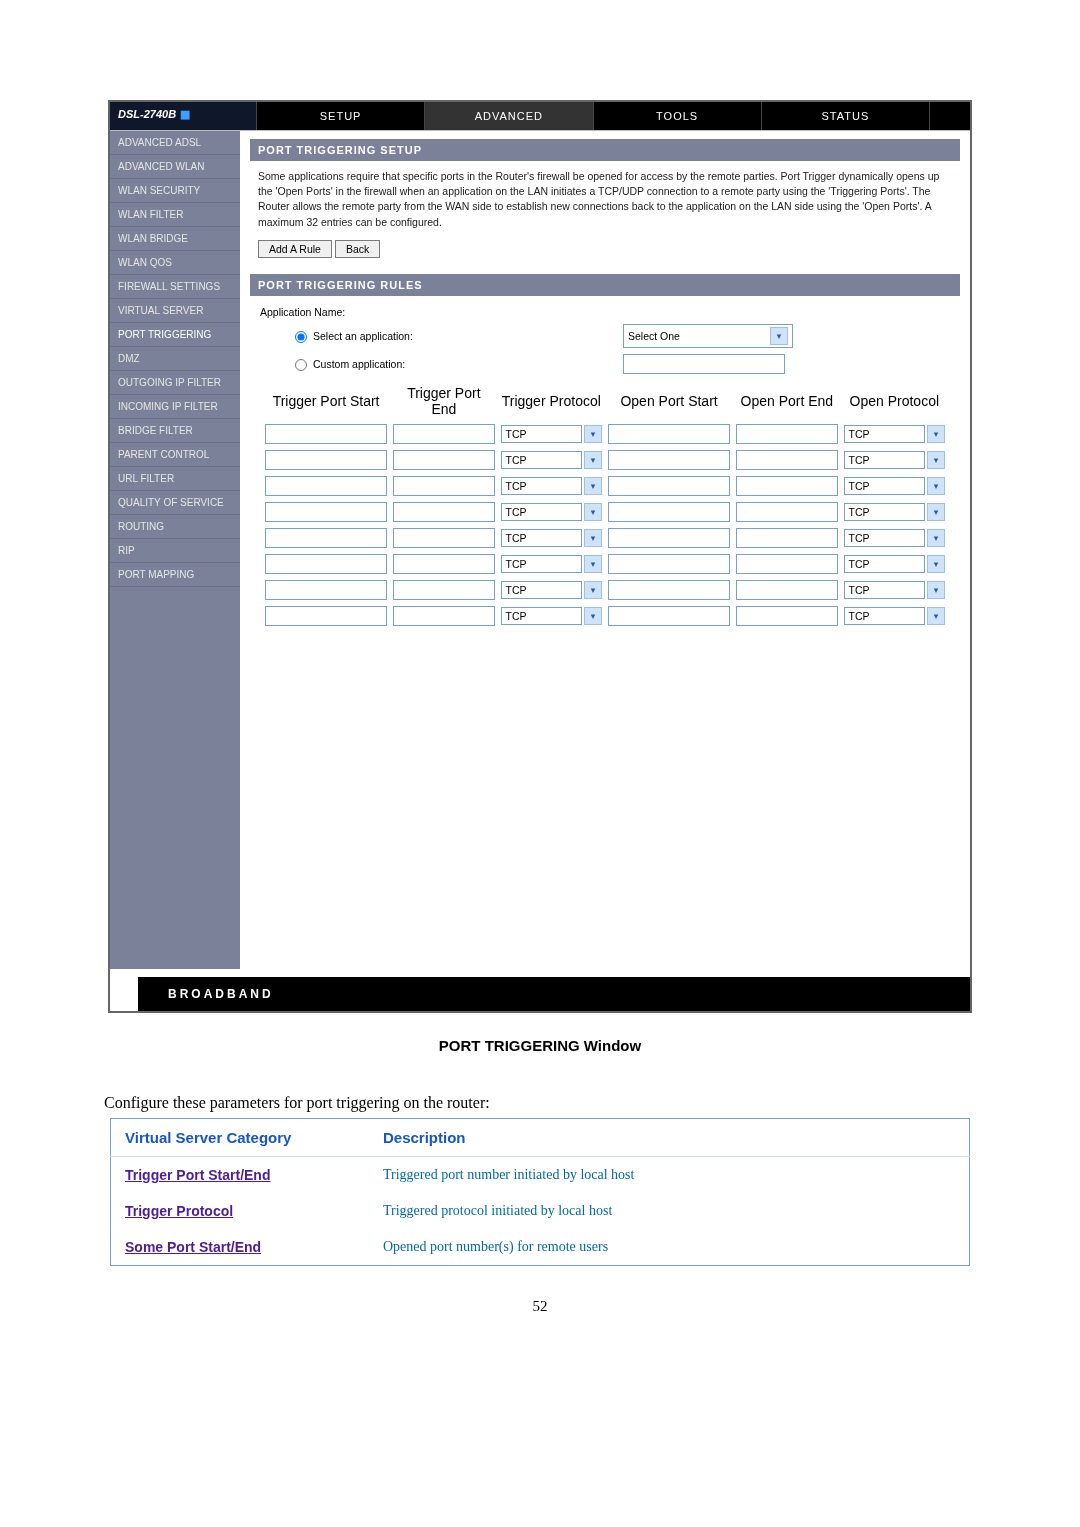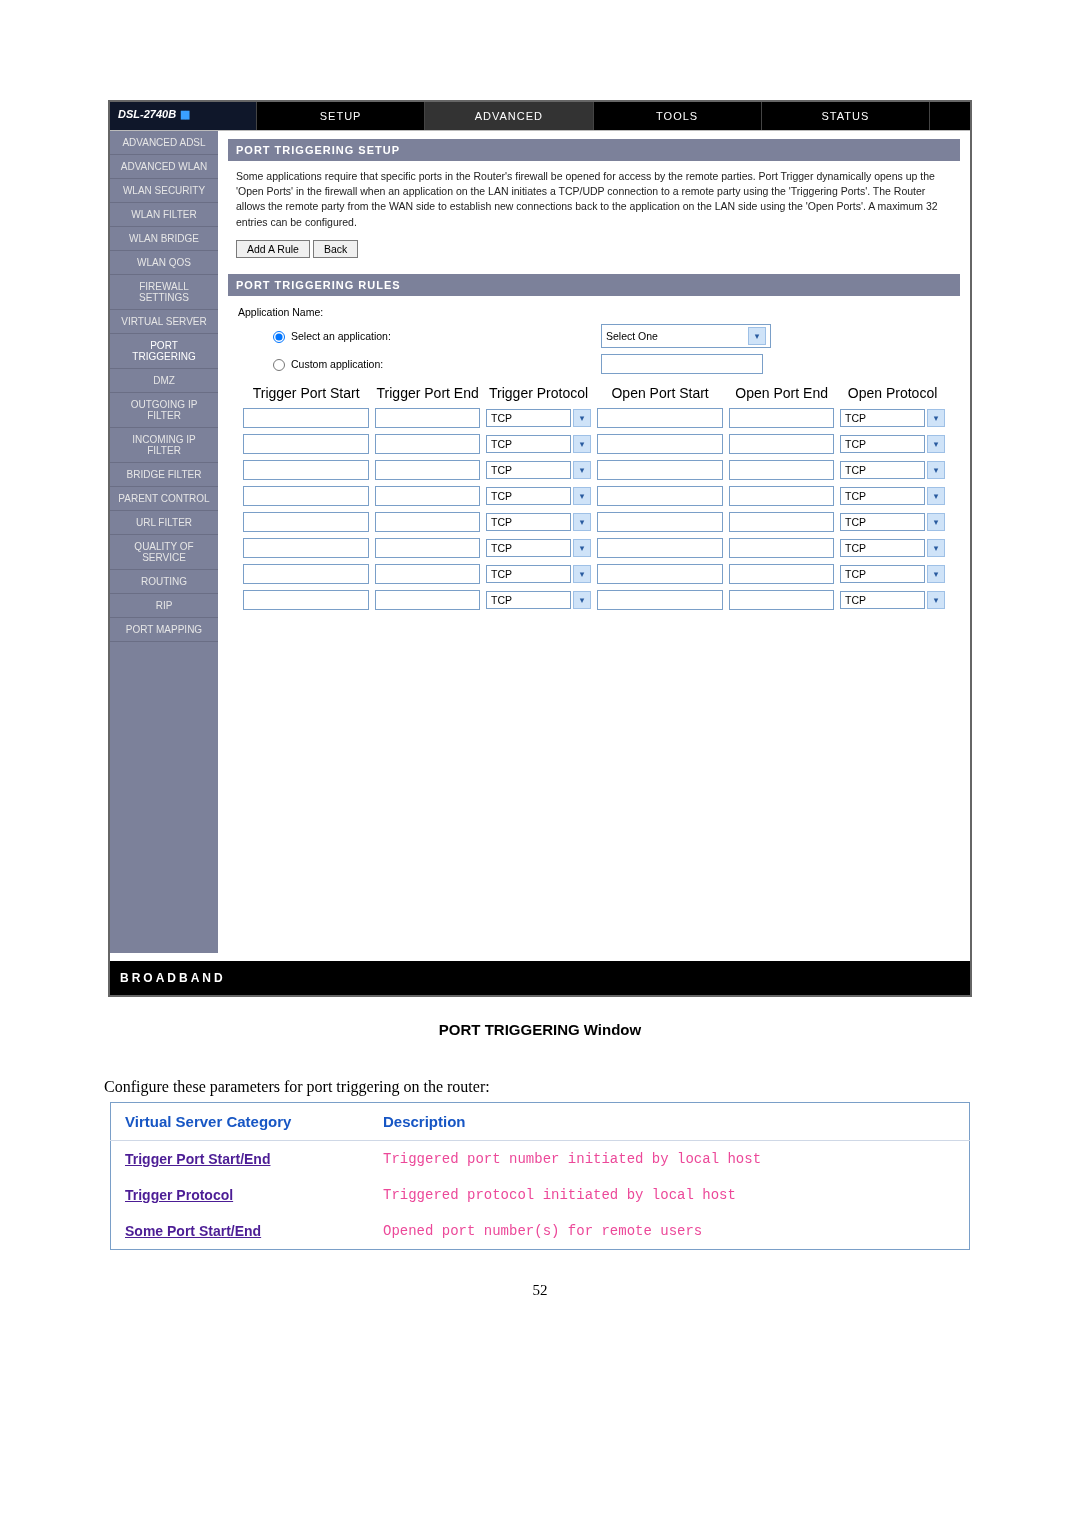--- a/index.html
+++ b/index.html
@@ -55,23 +55,22 @@
     background: #333;
   }
   .tab.blank {
     flex: 0 0 40px;
     border-left: 1px solid #444;
   }
   .body-row {
     display: flex;
   }
   .sidebar {
-    width: 108px;
+    width: 130px;
     background: #7c819a;
-    text-align: center;
   }
   .sidebar-item {
     padding: 6px 8px;
     color: #e6e6e6;
     font-size: 10px;
     border-bottom: 1px solid #6a6e85;
     cursor: pointer;
   }
   .sidebar-item.active {
     color: #fff;
@@ -175,22 +174,23 @@
     background: #fff;
     padding: 2px 4px;
     flex: 1;
   }
   .footer-bar {
     background: #000;
     color: #fff;
     font-weight: bold;
     font-size: 12px;
     letter-spacing: 3px;
-    padding: 10px 10px;
+    padding: 10px 30px;
     margin-top: 8px;
+    margin-left: 28px;
   }
   .spacer {
     height: 320px;
   }
   .caption {
     text-align: center;
     font-weight: bold;
     font-family: Arial, sans-serif;
     font-size: 15px;
     margin: 24px 0 40px 0;
@@ -221,22 +221,22 @@
     font-size: 15px;
   }
   table.desc tbody td.k {
     color: #4c1d95;
     font-weight: bold;
     font-family: Verdana, Tahoma, Arial, sans-serif;
     width: 230px;
     text-decoration: underline;
   }
   table.desc tbody td.v {
-    font-family: Liberation Mono, monospace;
-    color: #ec4899;
+    font-family: Liberation Serif, serif;
+    color: #0369a1;
   }
   .pagenum {
     text-align: center;
     font-family: "Times New Roman", Times, serif;
     font-size: 15px;
     margin-top: 32px;
   }
 </style>
 </head>
 <body>

